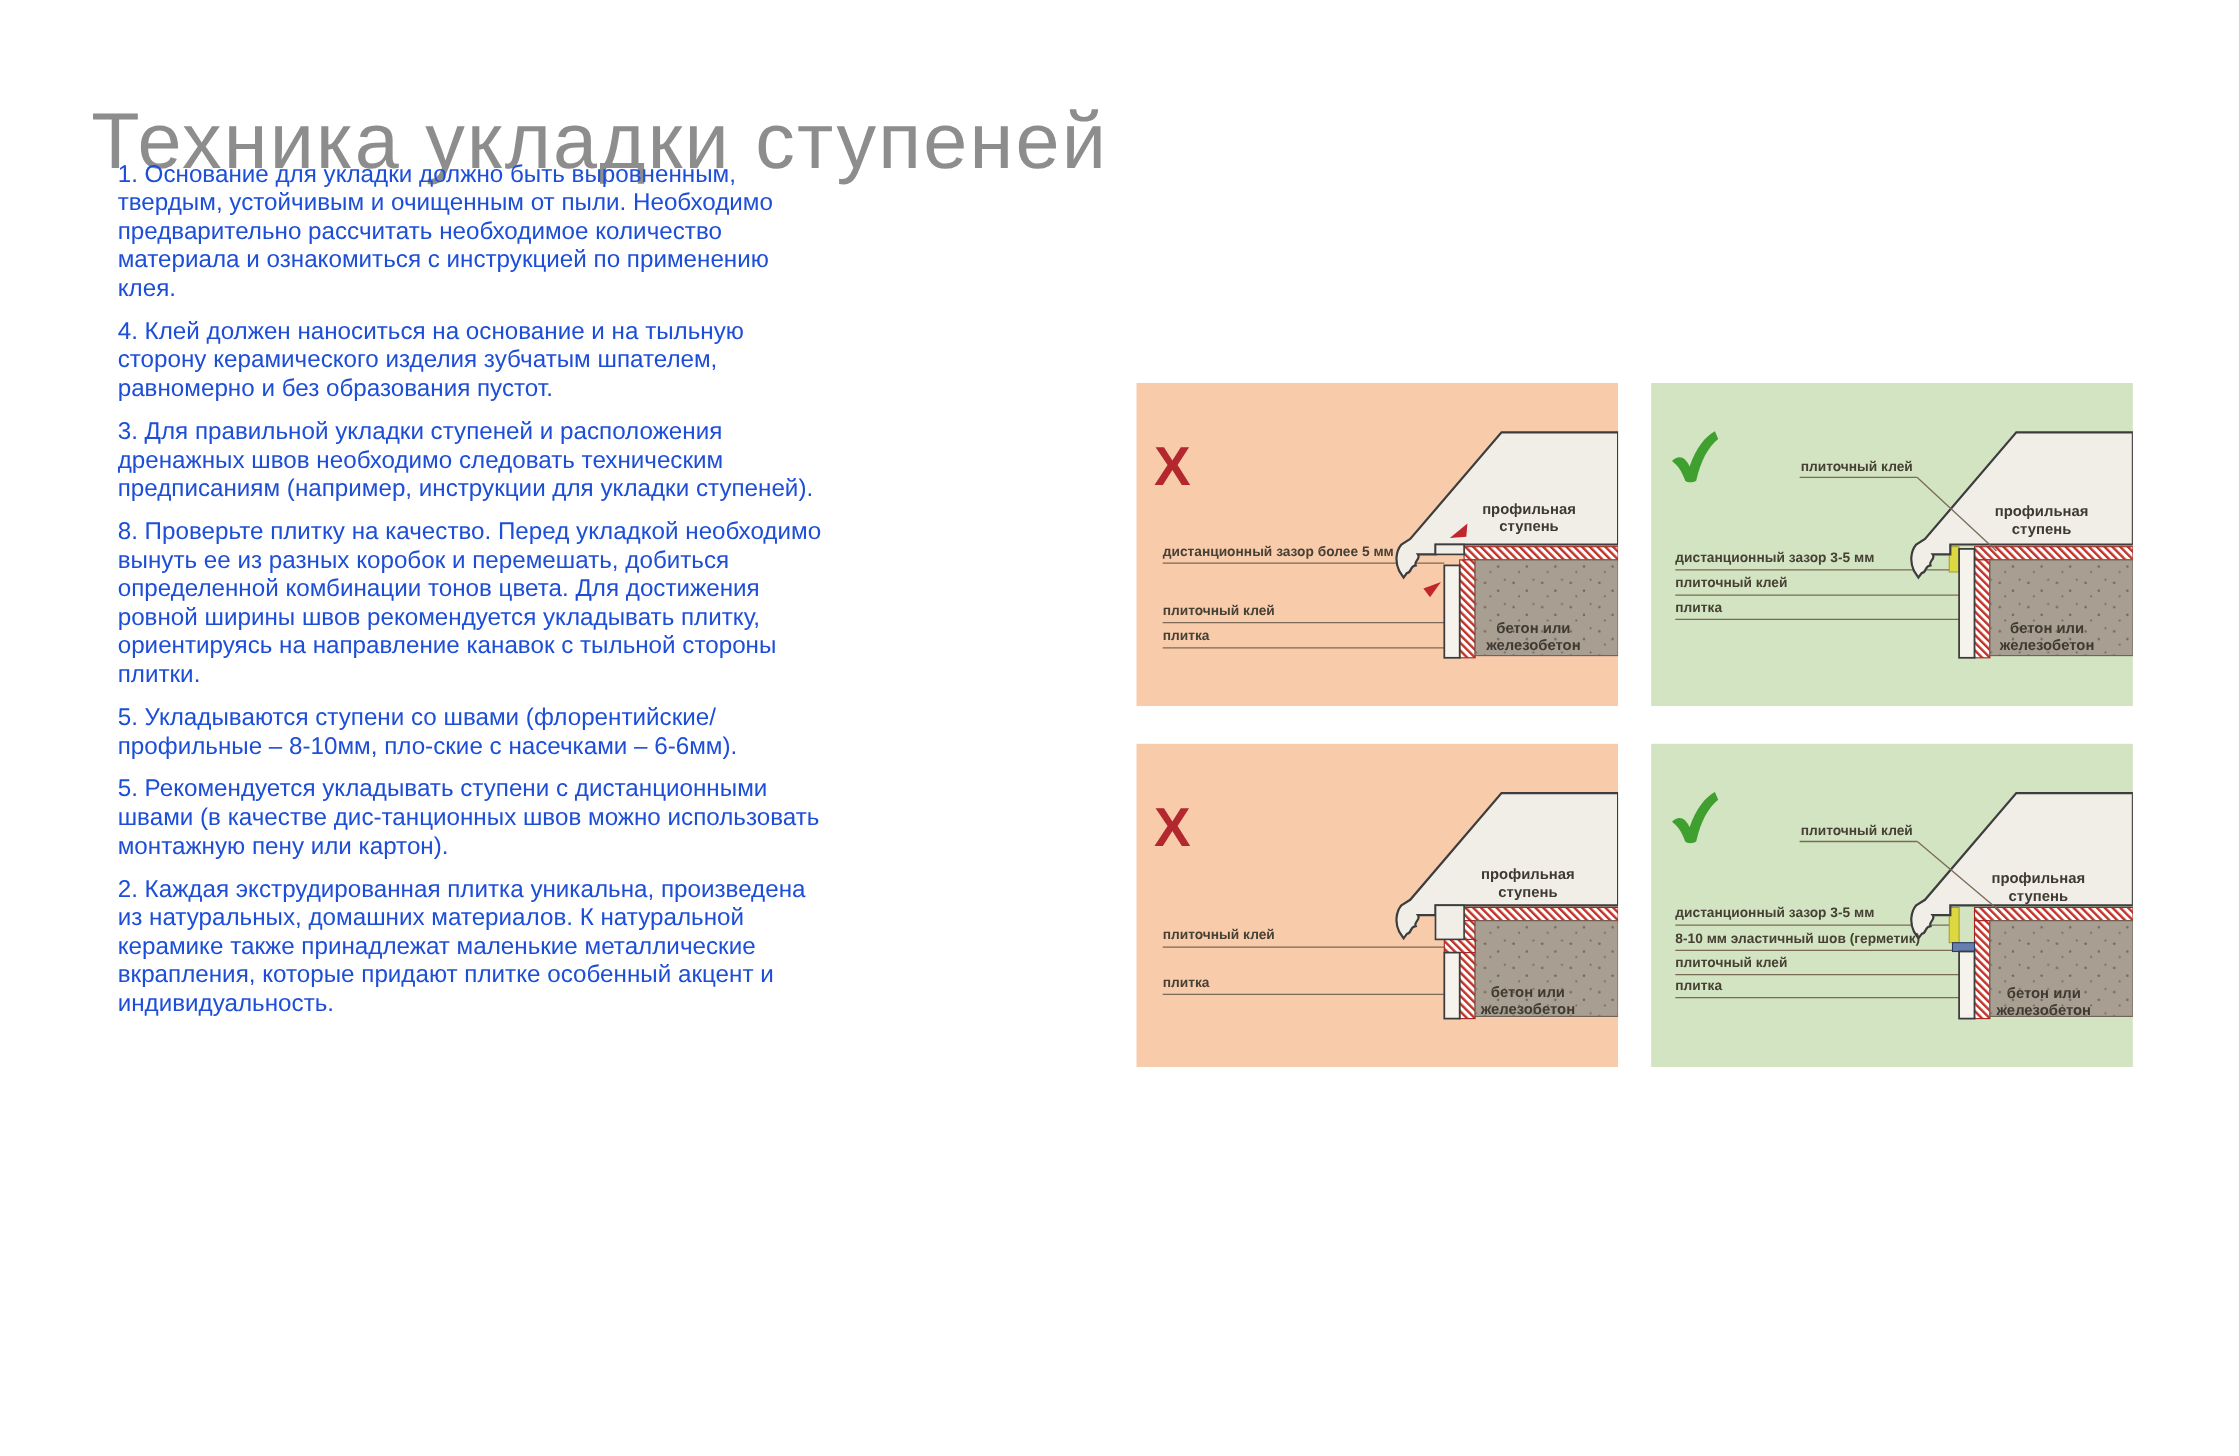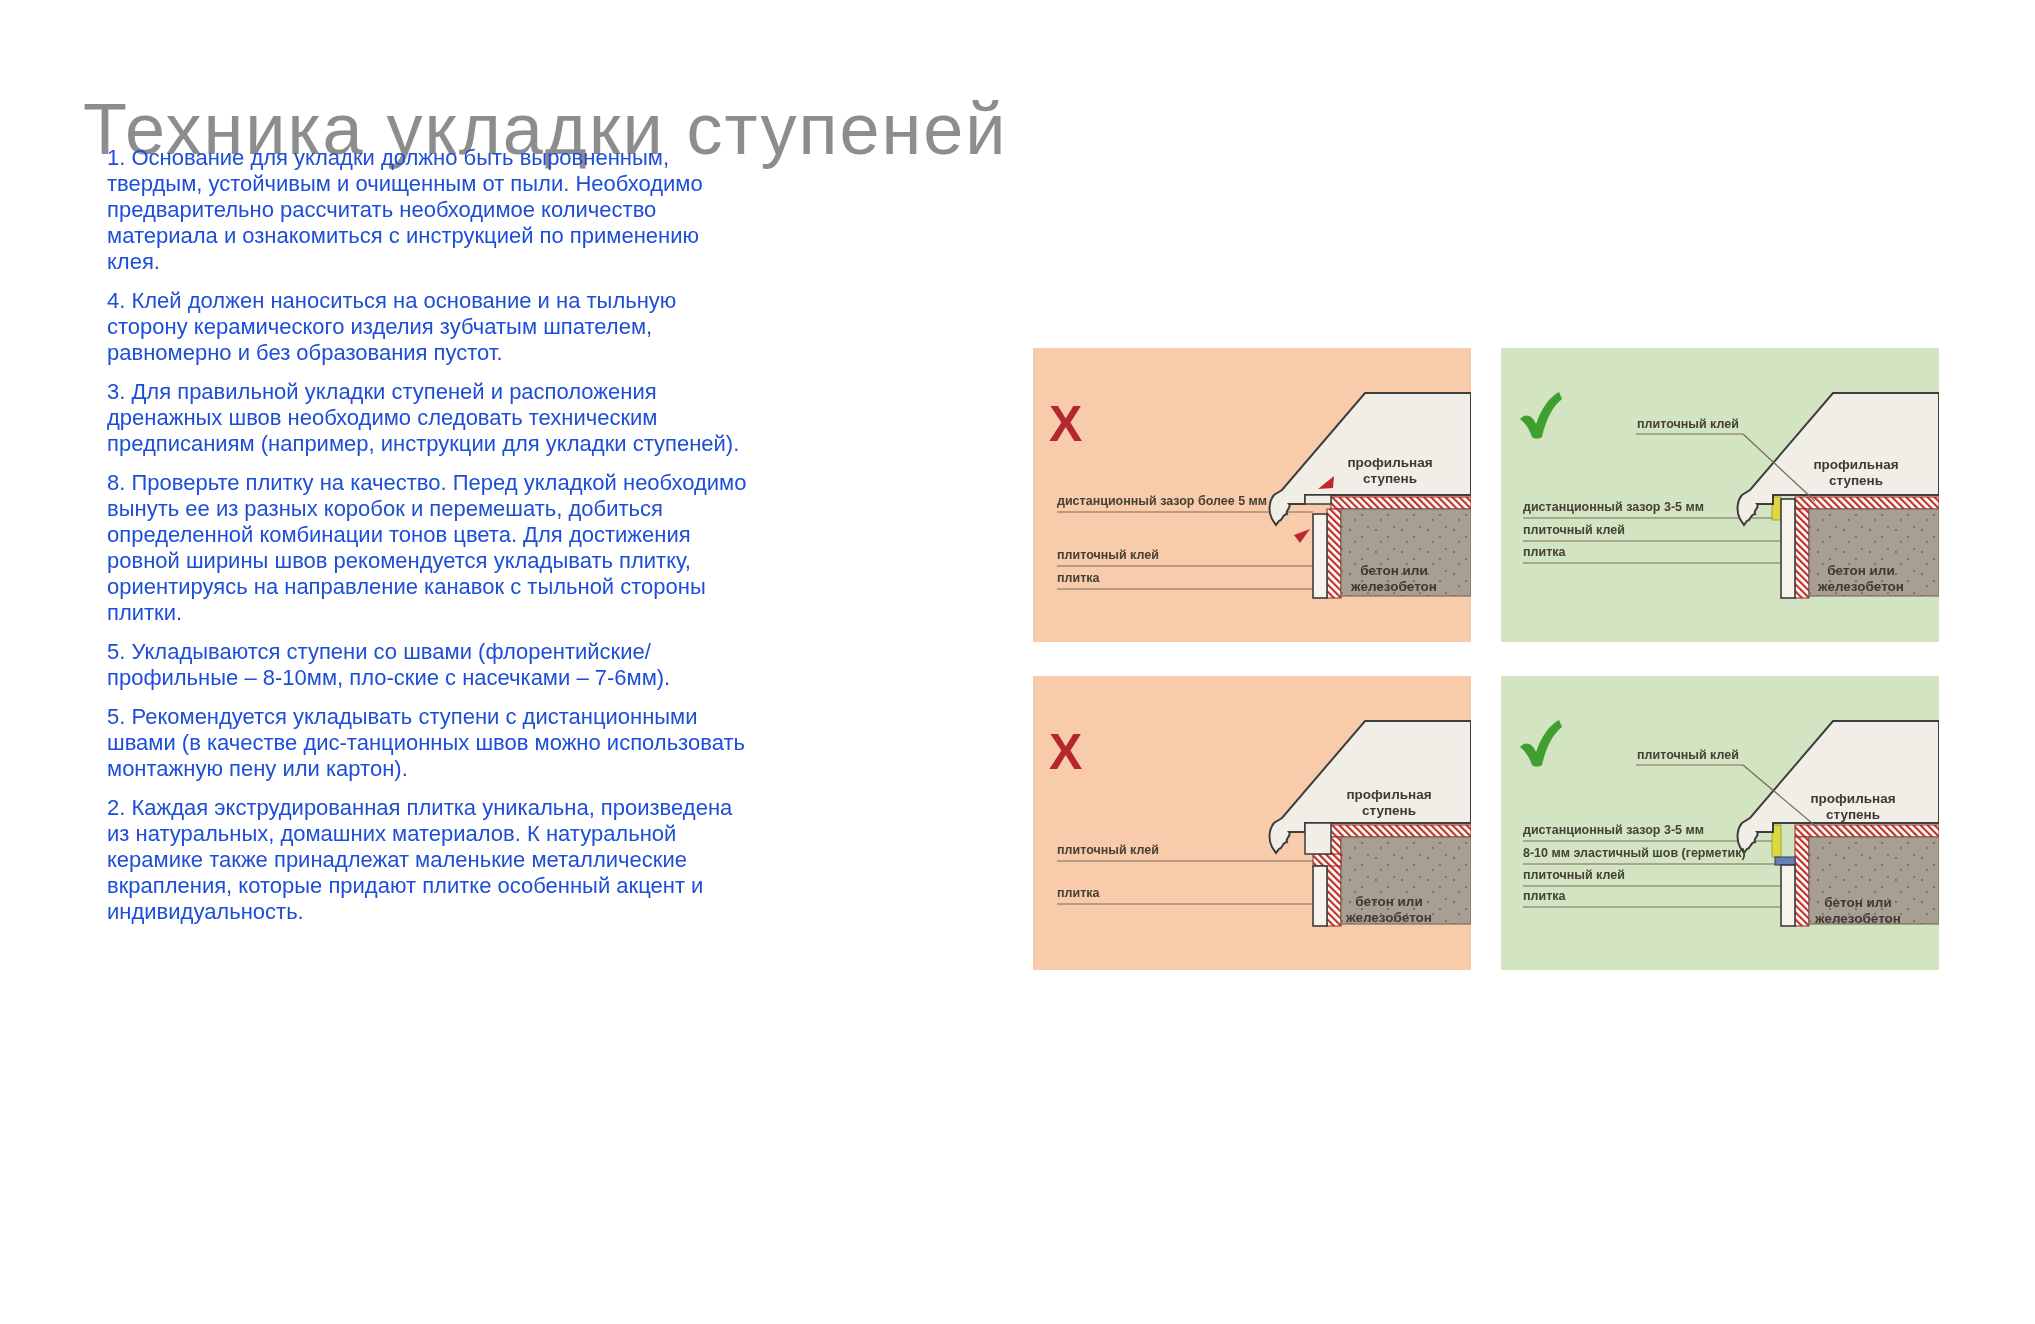--- a/index.html
+++ b/index.html
@@ -49,21 +49,21 @@
     </defs>
   </svg>
 
   <h1 class="page-title">Техника укладки ступеней</h1>
 
   <div class="instructions">
     <p>1. Основание для укладки должно быть выровненным, твердым, устойчивым и очищенным от пыли. Необходимо предварительно рассчитать необходимое количество материала и ознакомиться с инструкцией по применению клея.</p>
     <p>4. Клей должен наноситься на основание и на тыльную сторону керамического изделия зубчатым шпателем, равномерно и без образования пустот.</p>
     <p>3. Для правильной укладки ступеней и расположения дренажных швов необходимо следовать техническим предписаниям (например, инструкции для укладки ступеней).</p>
     <p>8. Проверьте плитку на качество. Перед укладкой необходимо вынуть ее из разных коробок и перемешать, добиться определенной комбинации тонов цвета. Для достижения ровной ширины швов рекомендуется укладывать плитку, ориентируясь на направление канавок с тыльной стороны плитки.</p>
-    <p>5. Укладываются ступени со швами (флорентийские/ профильные – 8-10мм, пло-ские с насечками – 7-6мм).</p>
+    <p>5. Укладываются ступени со швами (флорентийские/ профильные – 8-10мм, пло-ские с насечками – 6-6мм).</p>
     <p>5. Рекомендуется укладывать ступени с дистанционными швами (в качестве дис-танционных швов можно использовать монтажную пену или картон).</p>
     <p>2. Каждая экструдированная плитка уникальна, произведена из натуральных, домашних материалов. К натуральной керамике также принадлежат маленькие металлические вкрапления, которые придают плитке особенный акцент и индивидуальность.</p>
   </div>
 
   <svg id="panel-wrong-top" class="panel" viewBox="0 0 438 294">
     <rect x="0" y="0" width="438" height="294" fill="#f8cbab"></rect>
     <line class="leader" x1="24" y1="164" x2="280" y2="164"></line>
     <line class="leader" x1="24" y1="218" x2="284" y2="218"></line>
     <line class="leader" x1="24" y1="241" x2="284" y2="241"></line>
     <rect class="hatch" x="298" y="149" width="140" height="12"></rect>

